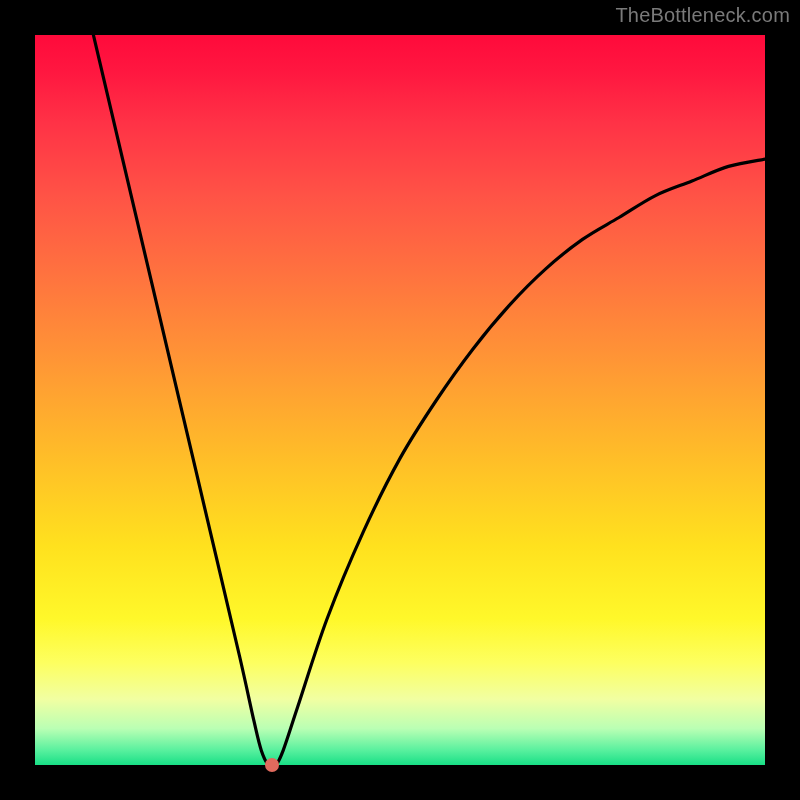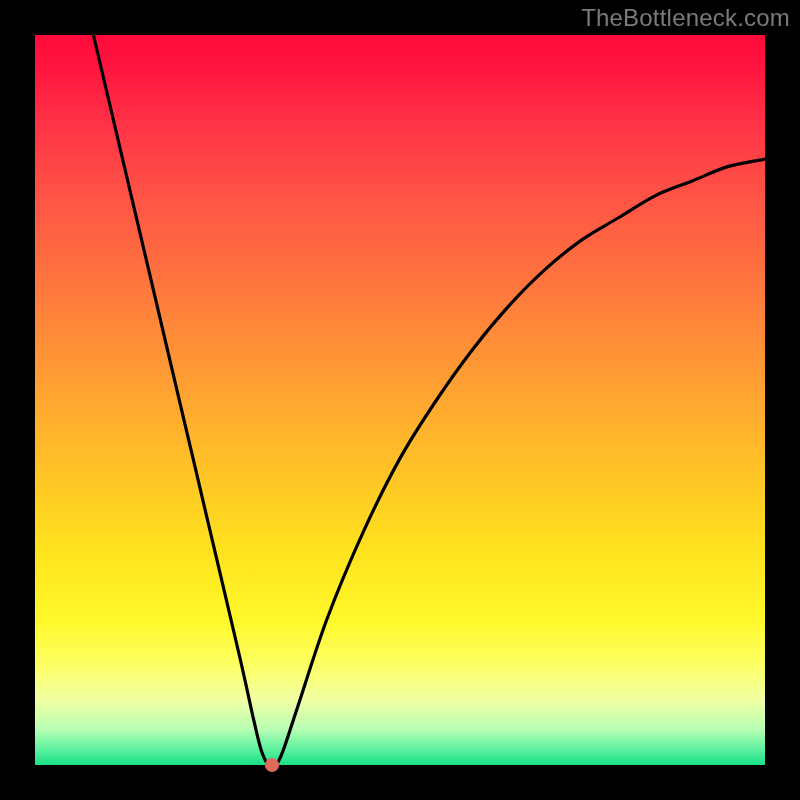--- a/index.html
+++ b/index.html
@@ -14,21 +14,21 @@
     position: relative;
     width: 800px;
     height: 800px;
     background: #000;
   }
   .watermark {
     position: absolute;
     top: 4px;
     right: 10px;
     color: #7a7a7a;
-    font-size: 24px;
+    font-size: 20px;
     font-weight: 400;
     letter-spacing: 0.2px;
     z-index: 20;
   }
   .plot-area {
     position: absolute;
     left: 35px;
     top: 35px;
     width: 730px;
     height: 730px;

